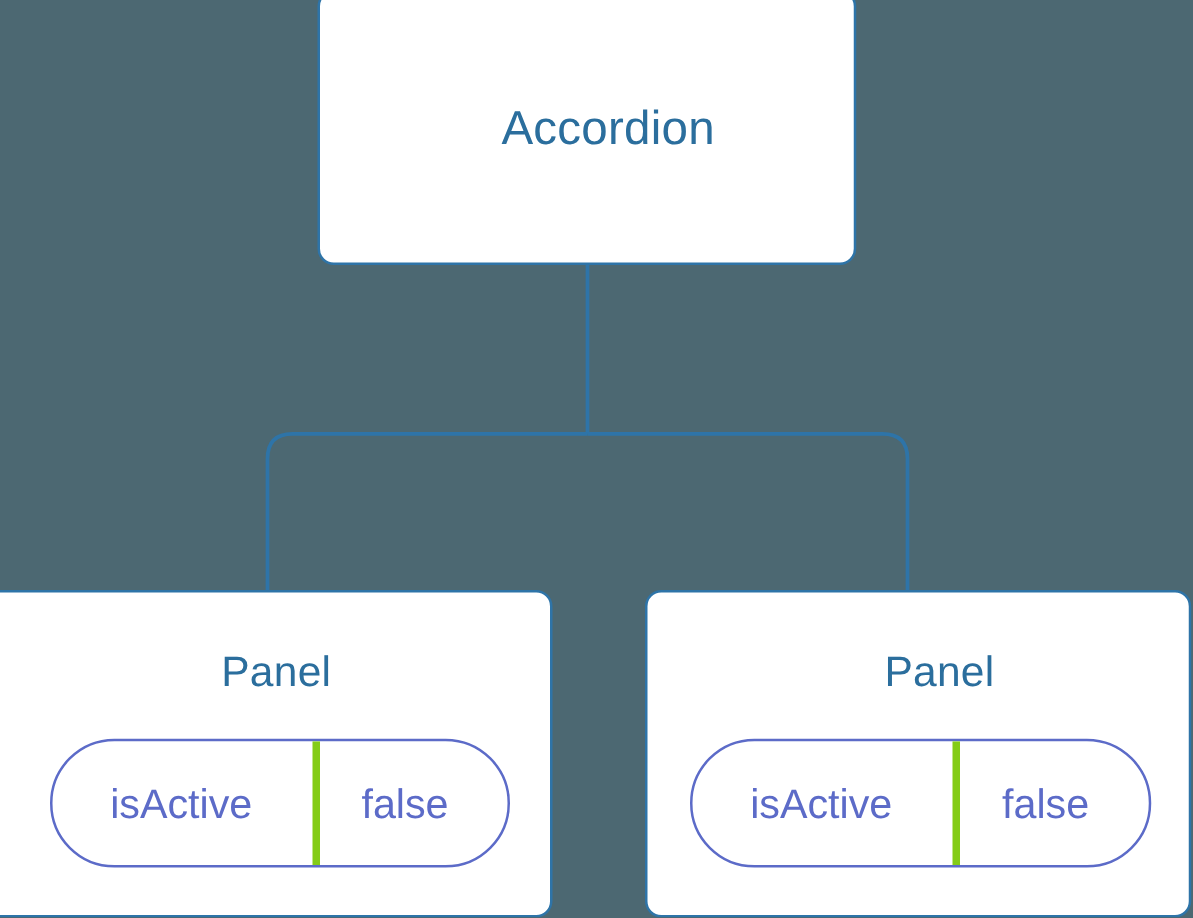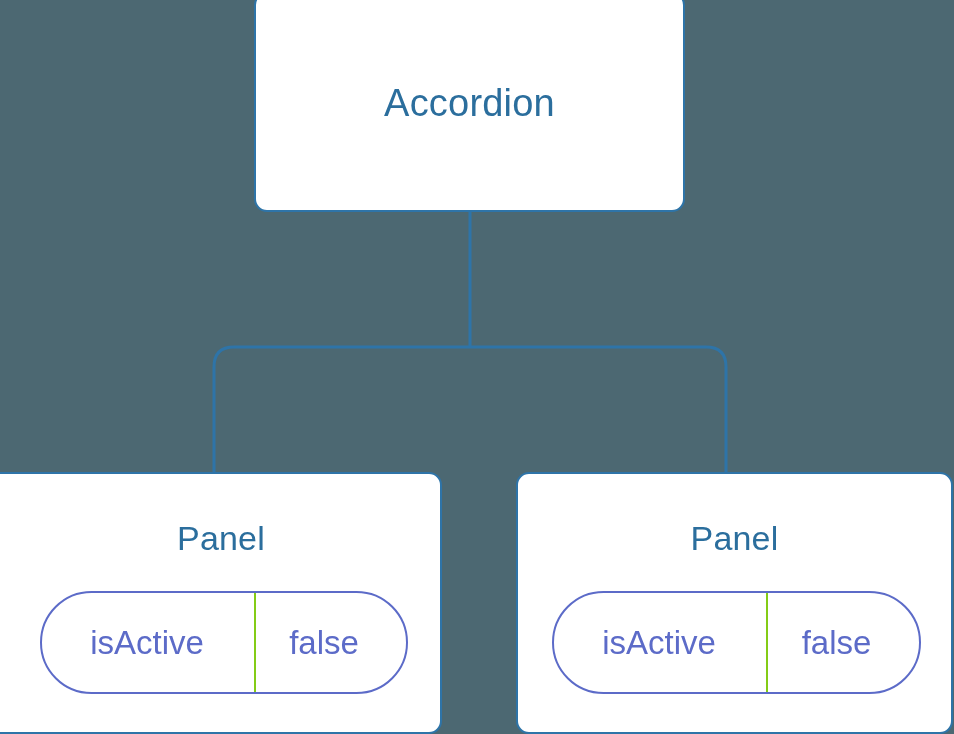--- a/index.html
+++ b/index.html
@@ -33,20 +33,21 @@
   }
   .node-title {
     position: absolute;
     left: 0;
     width: 100%;
     text-align: center;
     color: #2b6e9d;
     font-weight: 400;
     letter-spacing: 0.2px;
     white-space: nowrap;
+    padding-left: 17px;
   }
   
   #node-accordion {
     left: 254px;
     top: -8px;
     width: 431px;
     height: 220px;
   }
   #node-accordion .node-title {
     top: 86px;
@@ -94,21 +95,21 @@
     align-items: center;
     justify-content: center;
     color: #5c6bc8;
     font-size: 33px;
     line-height: 38px;
     white-space: nowrap;
     box-sizing: border-box;
   }
   .pill-key {
     flex: 0 0 214px;
-    border-right: 2px solid #84cc16;
+    border-right: 6px solid #84cc16;
     padding-right: 2px;
   }
   .pill-val {
     flex: 1 1 auto;
     padding-right: 14px;
   }
 </style>
 </head>
 <body>
 

